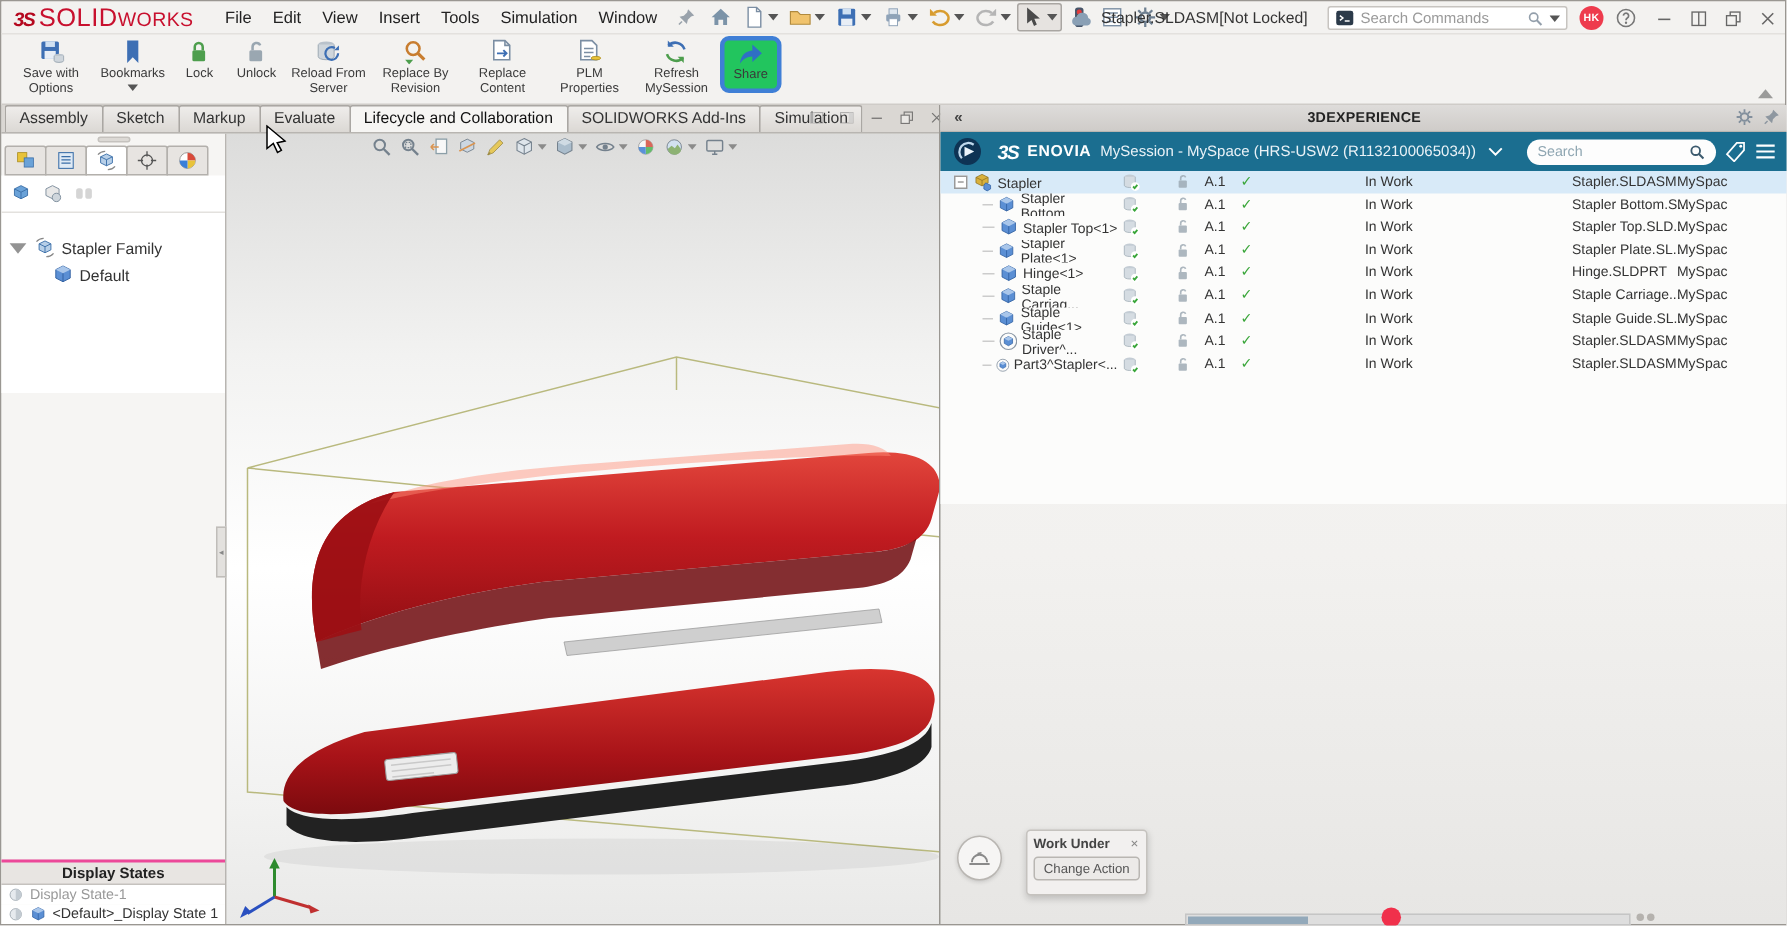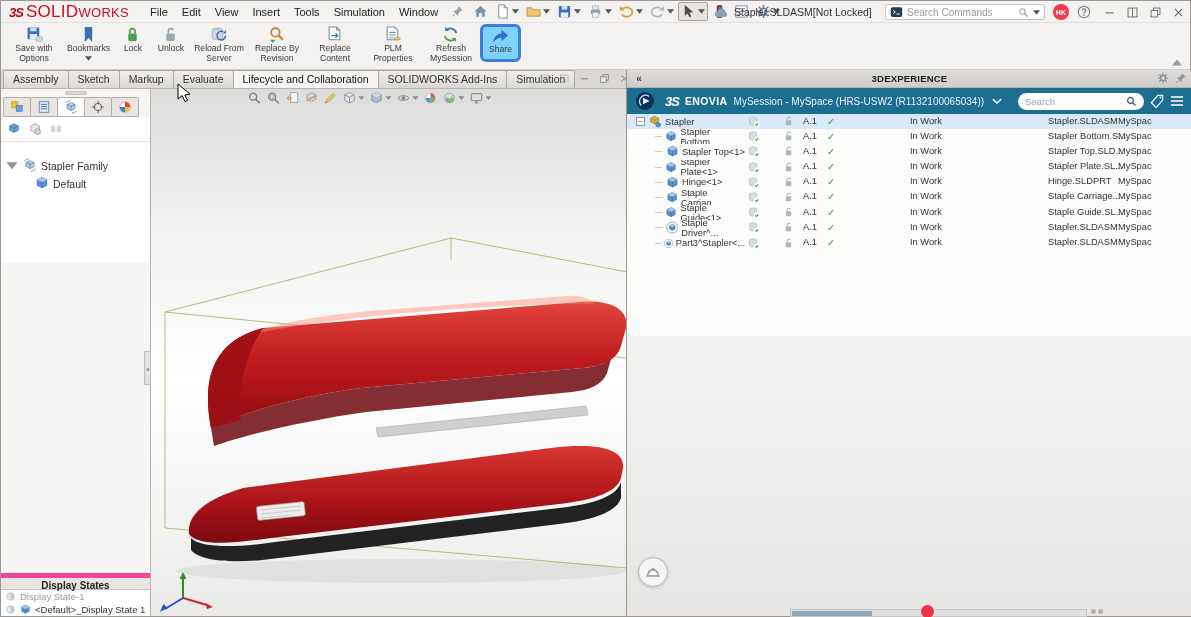--- a/index.html
+++ b/index.html
@@ -35,21 +35,21 @@
 .help{width:14px;height:14px}
 .winbtns{display:flex;align-items:center;gap:10px;margin-left:4px}
 .winbtn{width:13px;height:13px;opacity:.8}
 
 
 .cmdbar{position:absolute;top:22px;left:0;right:0;height:47px;background:#f3f2f0;border-bottom:1px solid #cfccc8;display:flex;align-items:flex-start;padding:2px 0 0 4px;z-index:20}
 .cmd-item{display:flex;flex-direction:column;align-items:center;max-width:58px;min-width:38px;padding:1px 4px;text-align:center;cursor:default}
 .cmd-item [data-icon].big{width:17px;height:17px;margin-bottom:1px}
 .cmd-label{font-size:8.6px;line-height:1.12;color:#3a3a3a}
 .cmd-item .car{width:7px;height:5px;margin-top:2px}
-.cmd-item.hl{border:3px solid #3f7fd6;border-radius:6px;padding:0 6px 4px;margin-top:-1px;background:#7dd3fc}
+.cmd-item.hl{border:3px solid #3f7fd6;border-radius:6px;padding:0 6px 4px;margin-top:-1px;background:#22c55e}
 .cmd-collapse{position:absolute;right:8px;bottom:3px;width:10px;height:7px;opacity:.7}
 
 
 .tabrow{position:absolute;top:69px;left:0;width:625px;height:19px;background:#dad7d3;border-bottom:1px solid #b8b5b1;display:flex;align-items:flex-end;padding-left:2px;z-index:20}
 .tab{padding:2px 9px 3px;font-size:10.5px;color:#333;background:linear-gradient(#efedeb,#dbd8d4);border:1px solid #aaa7a3;border-bottom:none;margin-right:-1px;white-space:nowrap;border-radius:2px 2px 0 0}
 .tab.active{background:#f6f5f3;position:relative;z-index:2;color:#111}
 .docwin-ctrls{position:absolute;left:538px;top:3px;display:flex;gap:9px;align-items:center}
 .docwin-ctrls [data-icon]{width:11px;height:11px;opacity:.65}
 
 
@@ -61,21 +61,21 @@
 .mgr-tab [data-icon]{width:14px;height:14px}
 .lp-header{font-size:10px;font-weight:bold;text-align:center;color:#222;padding:6px 0 5px;border-bottom:1px solid #dbd8d4;background:#fff;border-top:1px solid #b3b0ac;margin-top:-1px}
 .lp-tools{display:flex;gap:7px;padding:5px 6px;border-bottom:1px solid #e3e1de;background:#fff}
 .lp-tools [data-icon]{width:14px;height:14px}
 .lp-tree{padding:12px 4px 0;background:#fff;height:120px}
 .tree-row{display:flex;align-items:flex-end;gap:4px;height:18px;font-size:10.5px;color:#333}
 .tree-row .tw{width:10px;height:10px;opacity:.7}
 .tree-row [data-icon]{width:14px;height:14px}
 .tree-child{padding-left:30px}
 .lp-bottom{position:absolute;bottom:0;left:0;right:0}
-.ds-header{height:17px;background:#e8e5e2;border-top:5px solid #ec4899;border-bottom:1px solid #c5c2be;font-size:10px;font-weight:bold;text-align:center;color:#222;line-height:16px}
+.ds-header{height:17px;background:#e8e5e2;border-top:2px solid #ec4899;border-bottom:1px solid #c5c2be;font-size:10px;font-weight:bold;text-align:center;color:#222;line-height:16px}
 .ds-row{display:flex;align-items:center;gap:4px;height:13px;padding:1px 4px;font-size:9.5px;background:#fff}
 .ds-row [data-icon]{width:11px;height:11px}
 .ds-row.dim{color:#999}
 .lp-collapse{position:absolute;right:-1px;top:262px;width:7px;height:34px;background:#e3e1de;border:1px solid #c0bdb9;display:flex;align-items:center;justify-content:center;font-size:6px;color:#888}
 
 
 .viewport{position:absolute;top:88px;left:150px;width:475px;bottom:0;overflow:hidden;background:linear-gradient(180deg,#dcdcdb 0%,#f2f2f1 28%,#ffffff 55%,#f2f2f1 84%,#e9e9e8 100%)}
 .hud{position:absolute;top:2px;left:50%;transform:translateX(-58%);display:flex;align-items:center;gap:5px}
 .hud-item{display:flex;align-items:center;gap:2px}
 .hud-item [data-icon]{width:14px;height:14px;opacity:.8}
@@ -1145,20 +1145,27 @@
 
     <div class="assistant">
       <span data-icon="hardhat">
           <svg viewBox="0 0 16 16">
             <path d="M3.5 10.5a4.5 4.5 0 0 1 9 0" fill="none" stroke="#8a8a8a" stroke-width="1.2"></path>
             <path d="M2 11.5h12" stroke="#8a8a8a" stroke-width="1.2"></path>
             <path d="M6.8 5.4l2.4-.5" stroke="#8a8a8a" stroke-width="1"></path>
           </svg>
         </span>
     </div>
+    <div class="work-popup">
+      <div class="wp-head">
+        <span>Work Under</span>
+        <span class="wp-x">×</span>
+      </div>
+      <button class="wp-btn">Change Action</button>
+    </div>
 
     <div class="hscroll">
         <div class="hthumb"></div>
       </div>
     <div class="reddot"></div>
     <div class="grips">
         <i></i>
         <i></i>
       </div>
   </div>

